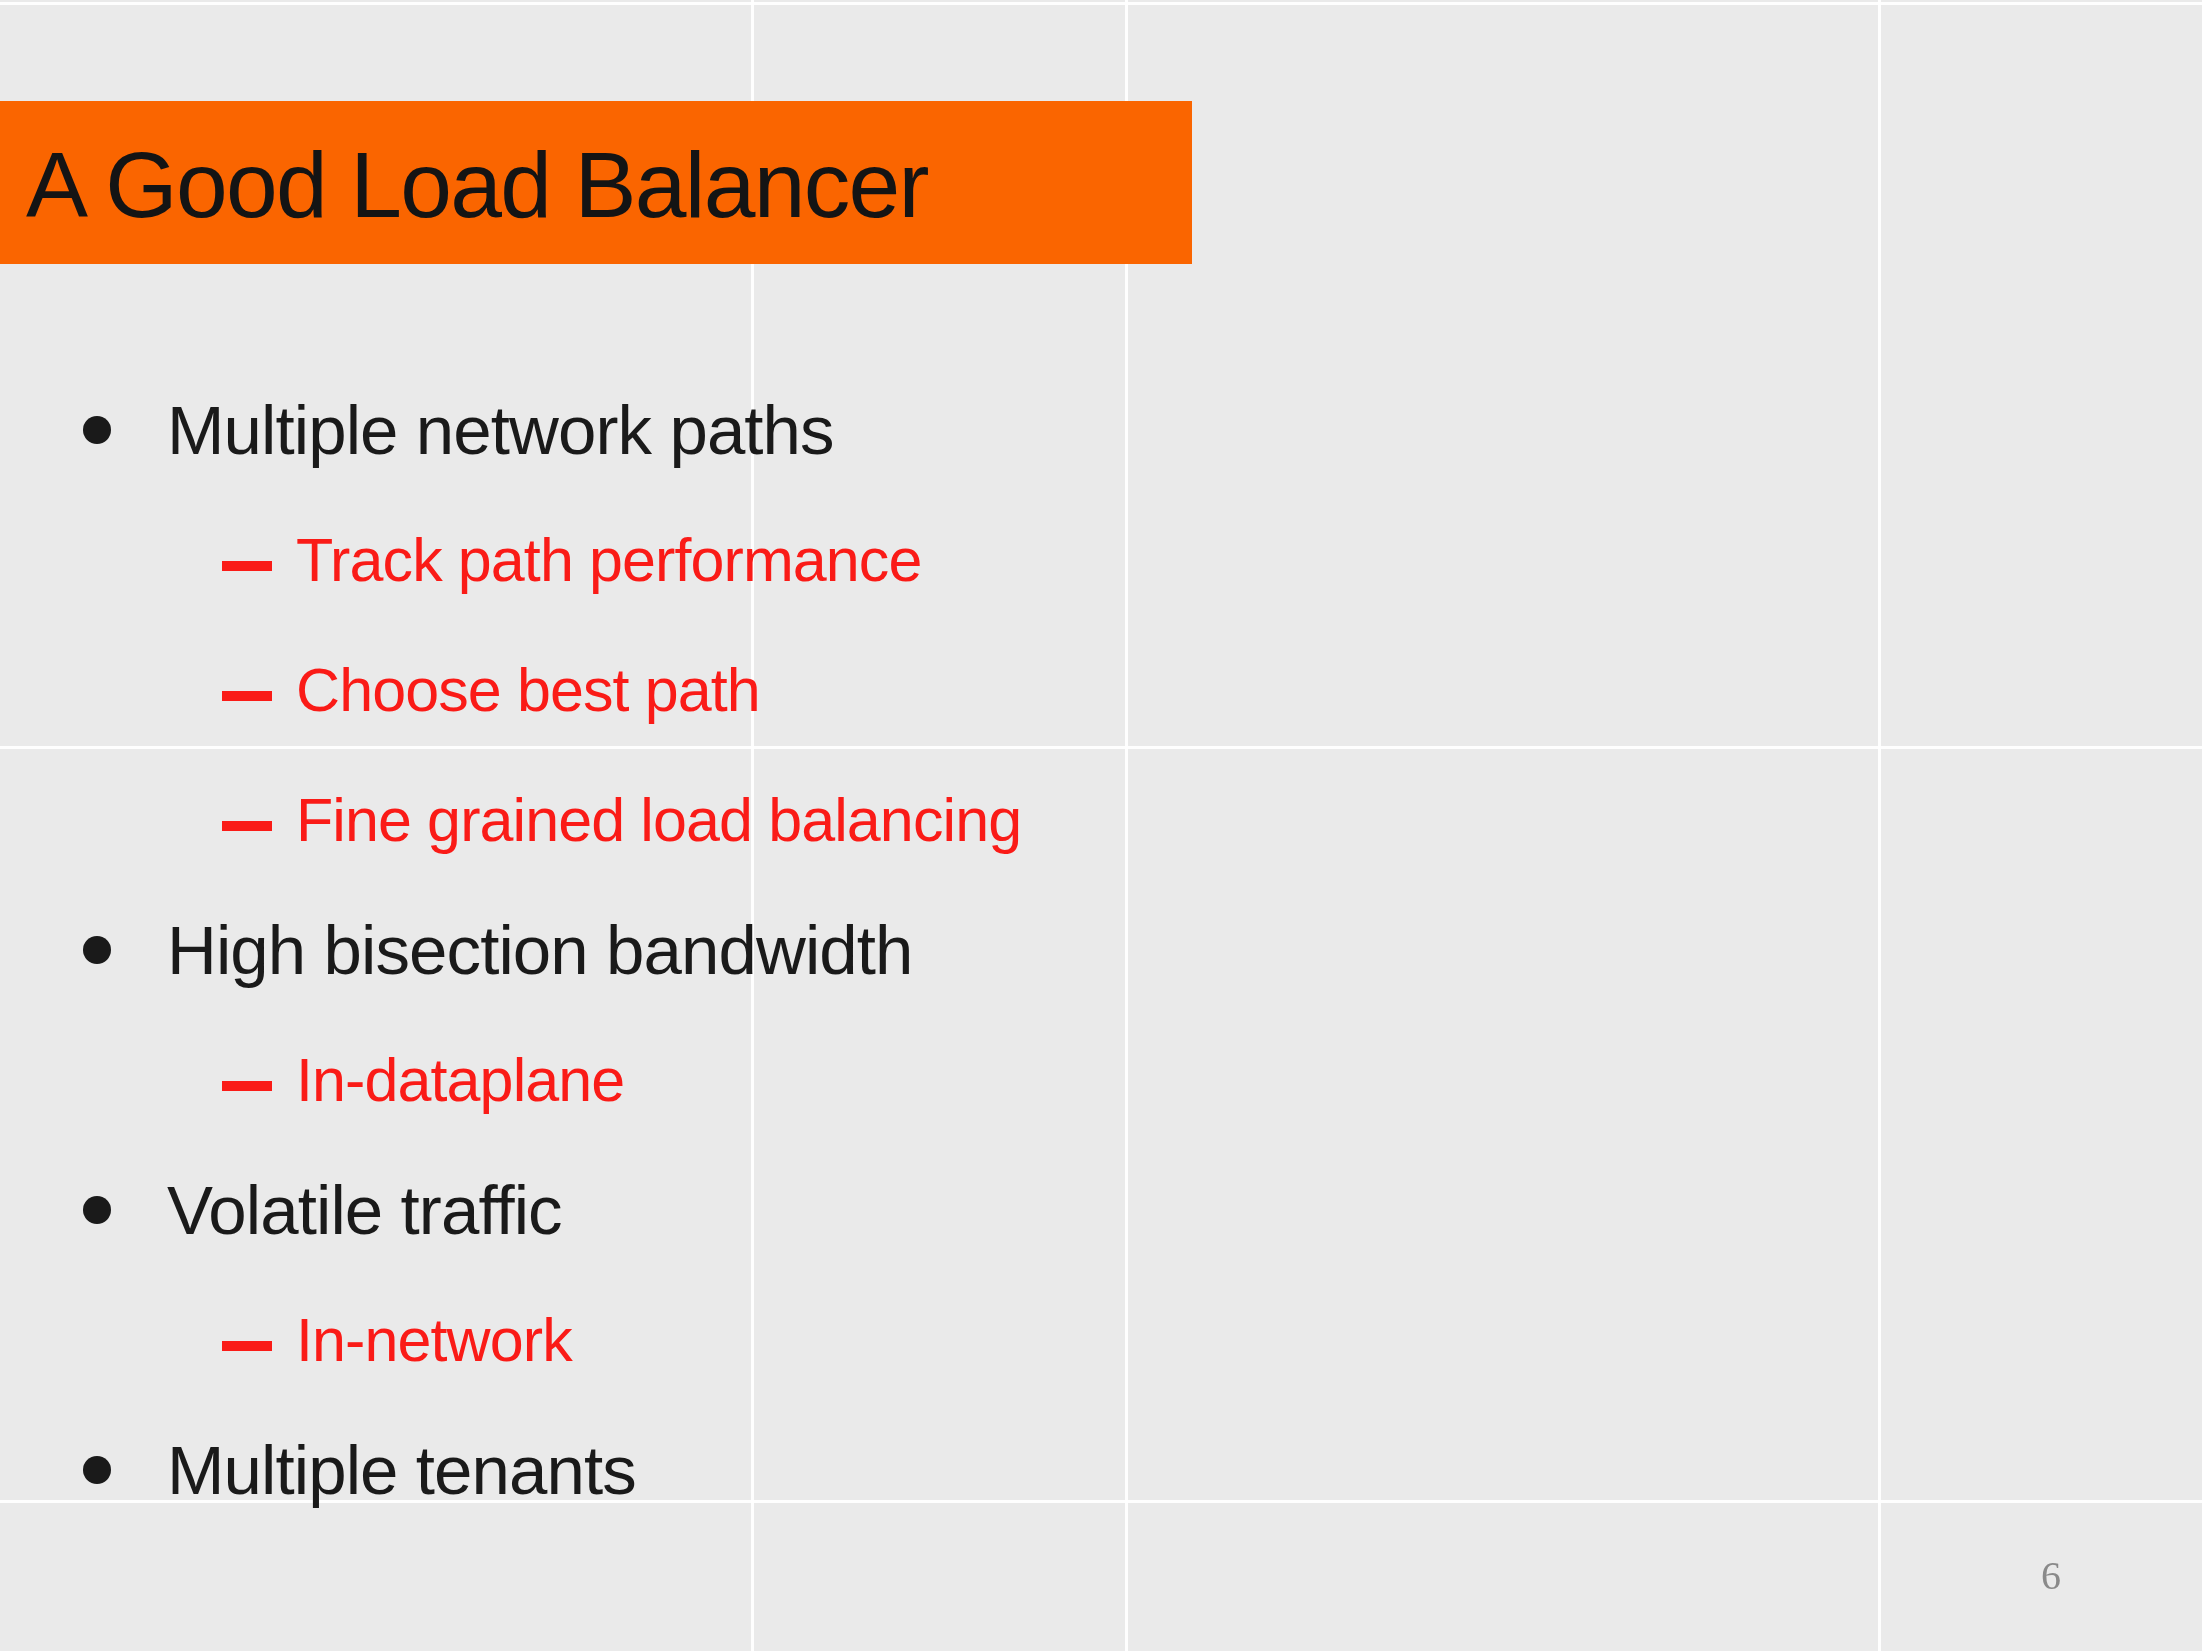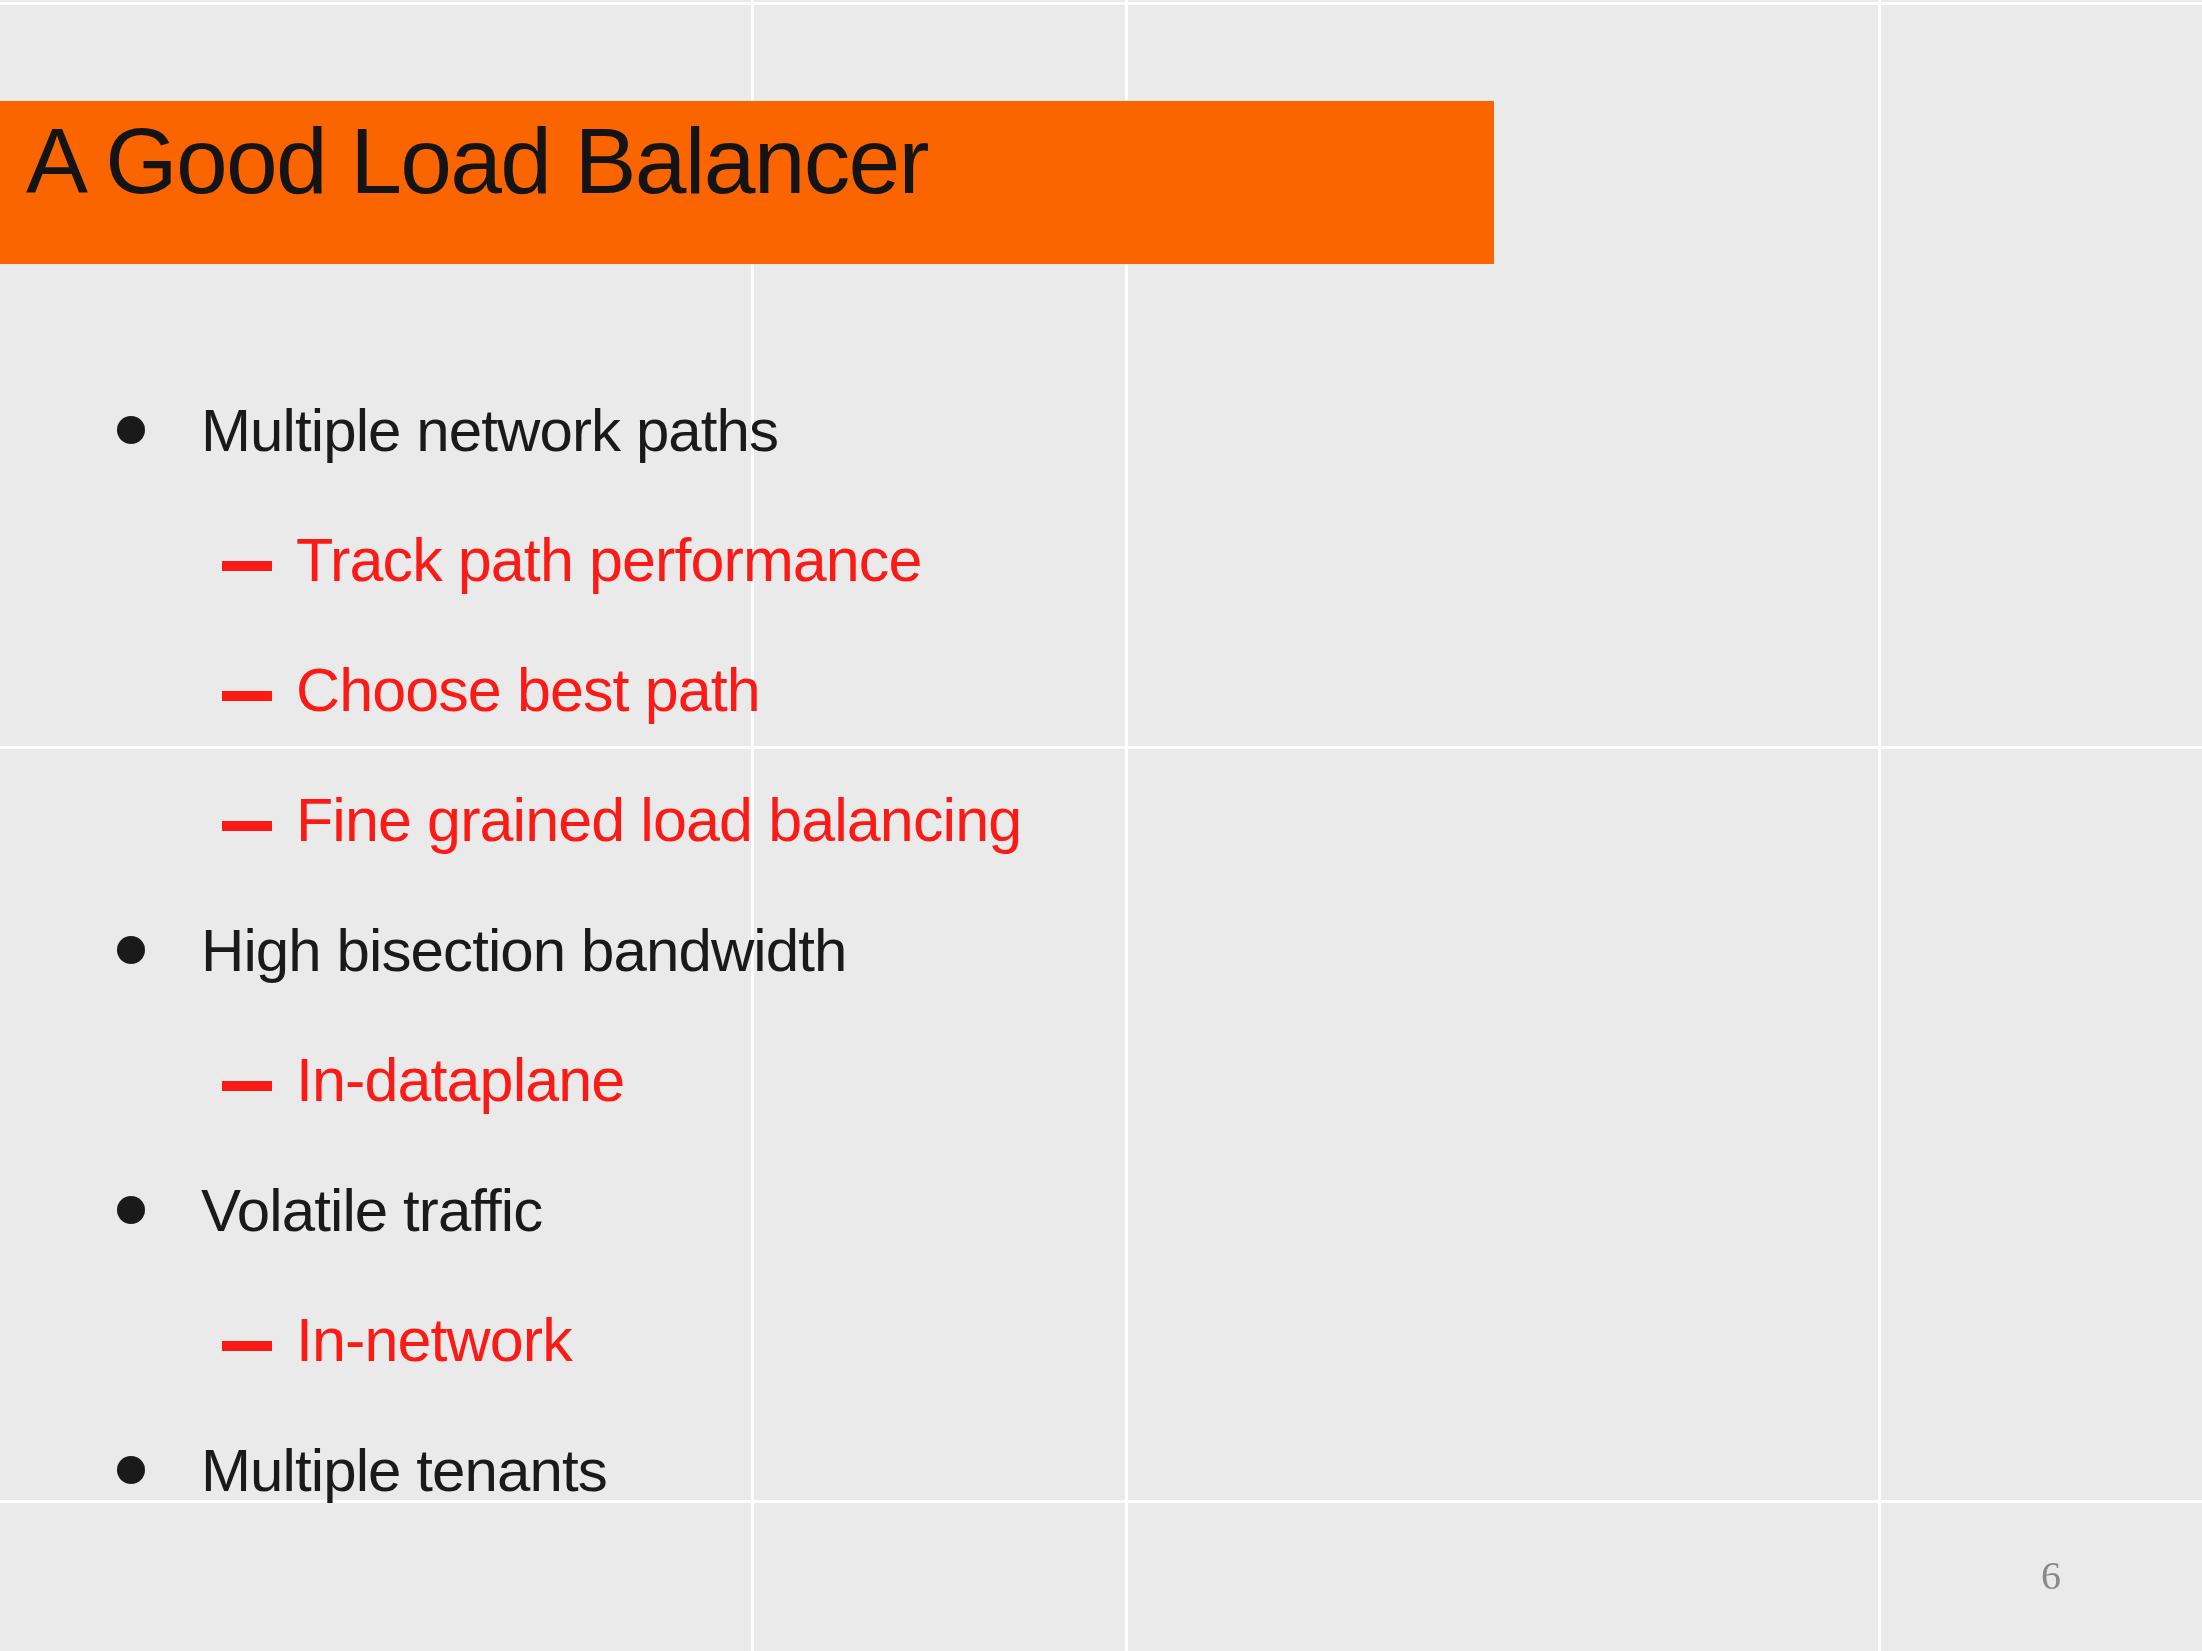--- a/index.html
+++ b/index.html
@@ -30,26 +30,26 @@
   .gl-h3 { top: 1500px; }
   .gl-v1 { left: 751px; }
   .gl-v2 { left: 1125px; }
   .gl-v3 { left: 1878px; }
 
   
   .title-bar {
     position: absolute;
     left: 0;
     top: 101px;
-    width: 1494px;
+    width: 1192px;
     height: 163px;
     background: var(--c-title-bar, #FA6500);
     z-index: 2;
     display: flex;
-    align-items: flex-start;
+    align-items: center;
   }
   .title-text {
     padding-left: 26px;
     padding-top: 6.9px;
     font-size: 93px;
     font-weight: 400;
     letter-spacing: -1.7px;
     color: var(--c-title-text, #141414);
     white-space: nowrap;
   }
@@ -62,22 +62,22 @@
     width: 1893px;
     z-index: 2;
   }
   .brow {
     display: flex;
     align-items: center;
     height: 130px;
     white-space: nowrap;
   }
   .brow.l1 {
-    padding-left: 117px;
-    font-size: 60px;
+    padding-left: 83px;
+    font-size: 69px;
     font-weight: 300;
     letter-spacing: -0.9px;
     color: var(--c-bullet-level1, #1A1A1A);
   }
   .brow.l2 {
     padding-left: 222px;
     font-size: 61px;
     font-weight: 300;
     letter-spacing: -0.9px;
     color: var(--c-bullet-level2, #FA1B17);

